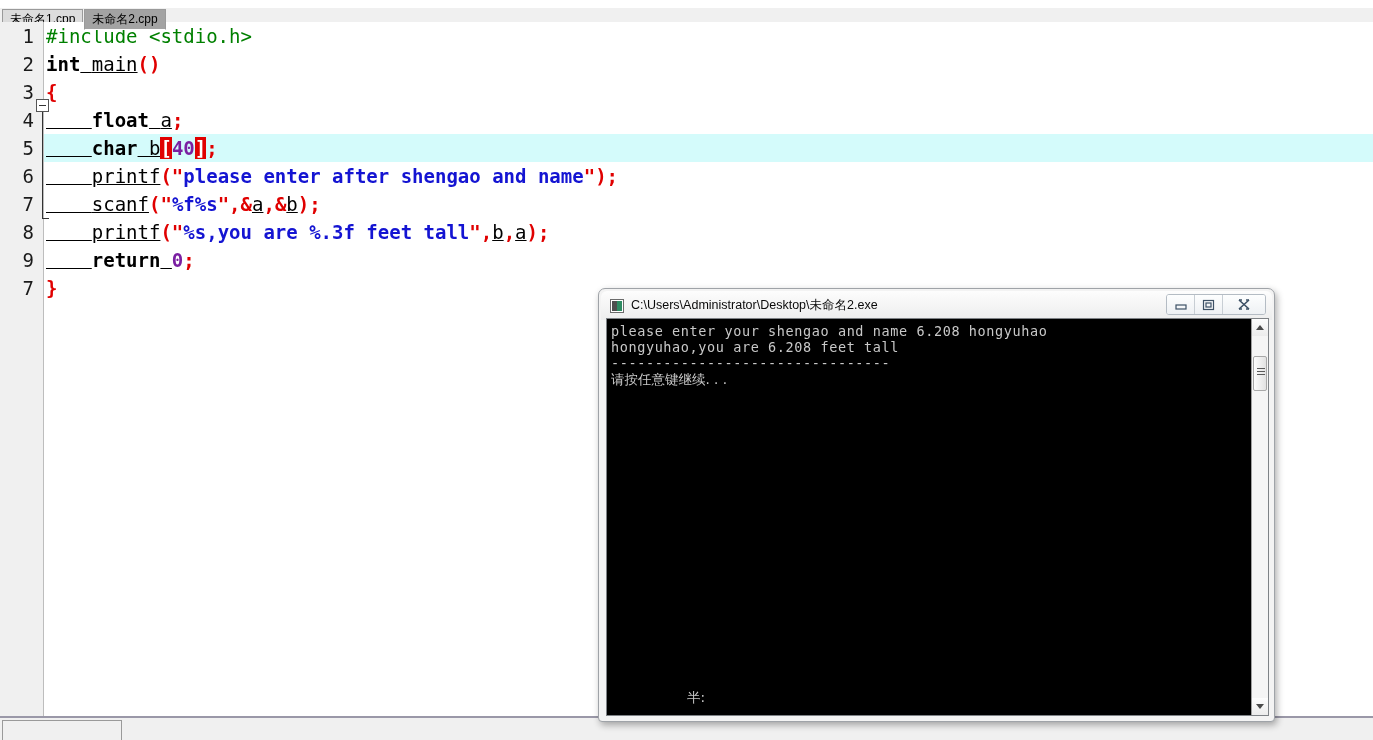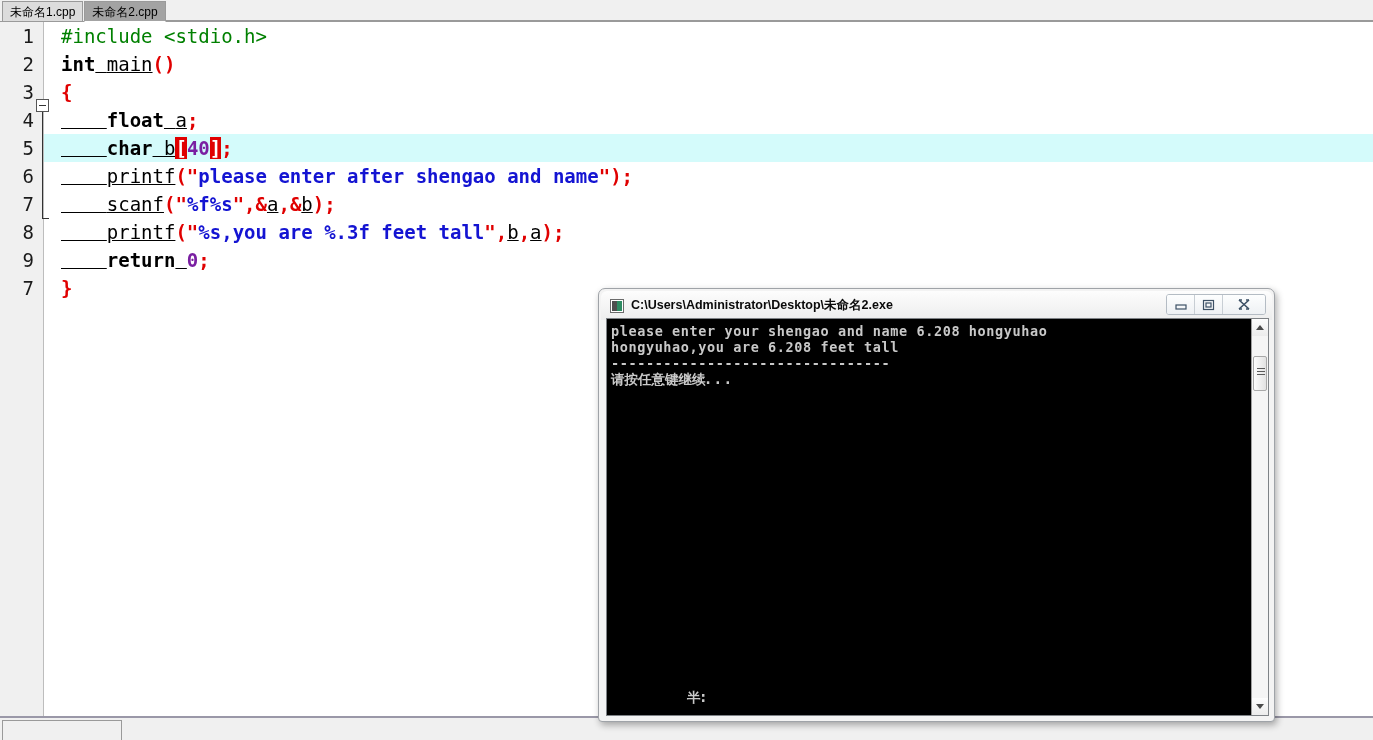--- a/index.html
+++ b/index.html
@@ -13,26 +13,26 @@
 
   #app {
     position: relative;
     width: 1373px; height: 740px;
     background: #ffffff;
   }
 
   
   .tabbar {
     position: absolute;
-    left: 0; top: 0;
+    left: 0; top: 8px;
     width: 1373px; height: 22px;
     background: #f0f0f0;
     border-bottom: 1px solid #9a9a9a;
     display: flex;
-    align-items: flex-end;
+    align-items: center;
     padding-left: 2px;
   }
   .tab {
     height: 20px;
     padding: 0 7px;
     display: flex;
     align-items: center;
     font-size: 12px;
     color: #000;
     line-height: 1;
@@ -99,21 +99,21 @@
     left: 0;
     width: 34px;
     text-align: right;
     font-family: "DejaVu Sans Mono", monospace;
     font-size: 19px;
     color: #1a1a1a;
     line-height: 28px;
   }
   .codetext {
     position: absolute;
-    left: 61px;
+    left: 46px;
     font-family: "DejaVu Sans Mono", monospace;
     font-size: 19px;
     line-height: 28px;
     white-space: pre;
     letter-spacing: 0px;
   }
 
   
   .t-pre   { color: #008000; }
   .t-kw    { color: #000000; font-weight: bold; }
@@ -184,21 +184,20 @@
   .console-win {
     position: absolute;
     left: 598px; top: 288px;
     width: 677px; height: 434px;
     background: #f3f3f3;
     border: 1px solid #9fa3a8;
     border-radius: 7px 7px 4px 4px;
     box-shadow: 2px 3px 7px rgba(0,0,0,0.32);
     z-index: 10;
     padding: 2px;
-    font-weight: bold;
   }
   .console-titlebar {
     position: relative;
     height: 29px;
     display: flex;
     align-items: center;
     padding-left: 9px;
     border-radius: 6px 6px 0 0;
     background: linear-gradient(to bottom, #fdfdfd 0%, #f4f4f4 55%, #eceded 100%);
   }

